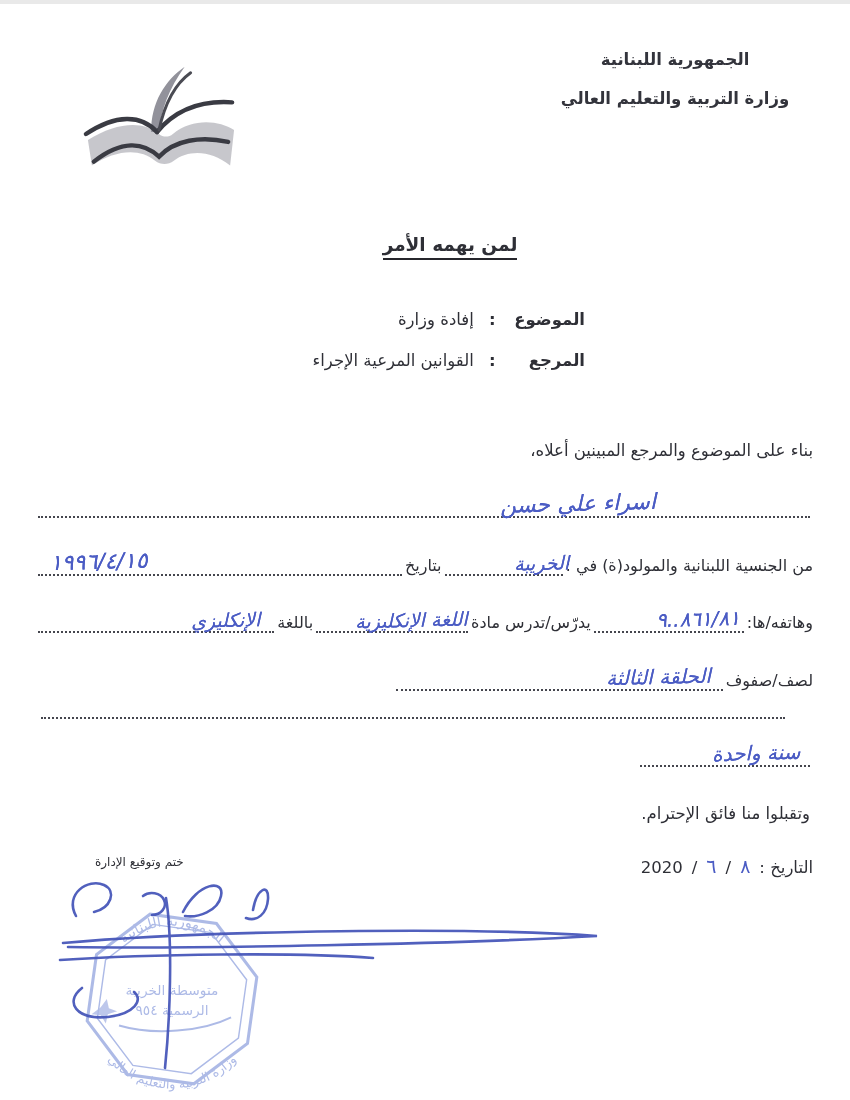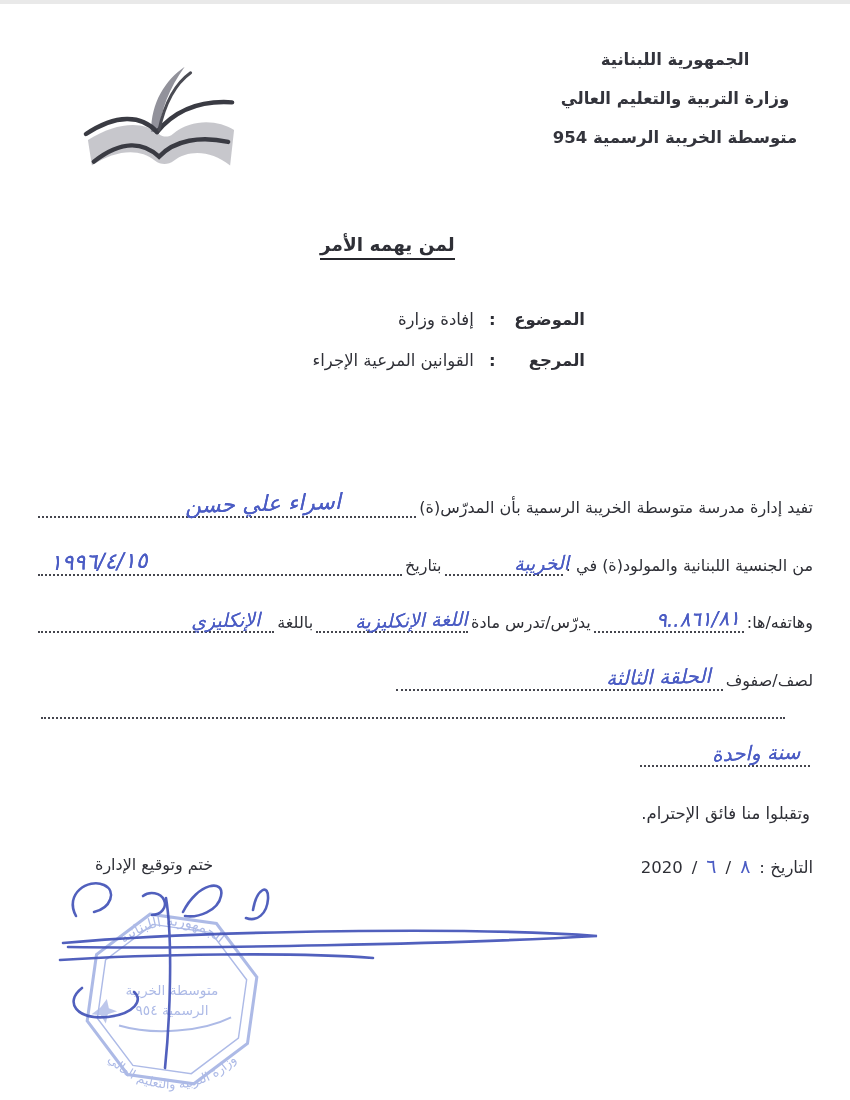--- a/index.html
+++ b/index.html
@@ -15,21 +15,21 @@
     direction:rtl;
   }
   
   .header-block{
     position:absolute;top:36px;right:40px;width:270px;
     text-align:center;font-weight:700;font-size:16.5px;line-height:39px;
     color:#33343c;
   }
   .logo{position:absolute;left:82px;top:58px;width:158px;height:140px;}
   
-  .title-wrap{position:absolute;top:230px;left:320px;width:260px;text-align:left;}
+  .title-wrap{position:absolute;top:230px;left:320px;width:260px;text-align:center;}
   .title{
     display:inline-block;font-weight:700;font-size:18.5px;
     border-bottom:2px solid #26262c;padding-bottom:3px;
   }
   
   .meta-row{position:absolute;right:265px;font-size:16.5px;white-space:nowrap;}
   .meta-label{display:inline-flex;width:96px;justify-content:space-between;font-weight:700;}
   .meta-value{margin-right:10px;}
   .r1{top:306px;} .r2{top:347px;}
   .intro{position:absolute;top:437px;right:37px;font-size:16.5px;}
@@ -52,33 +52,32 @@
   }
   .ltr{direction:ltr;unicode-bidi:bidi-override;letter-spacing:2px;}
   .date-hand{direction:ltr;unicode-bidi:embed;letter-spacing:3px;font-size:22px;}
   
   .closing{position:absolute;top:800px;right:40px;font-size:16.5px;}
   .date-row{
     position:absolute;top:851px;right:37px;display:flex;align-items:baseline;
     gap:9px;font-size:16.5px;direction:rtl;
   }
   .blue-digit{color:#4b5cc4;font-size:19px;font-weight:500;}
-  .stamp-label{position:absolute;top:851px;left:95px;font-size:16px;}
+  .stamp-label{position:absolute;top:851px;left:95px;font-size:12px;}
   .signature-svg{position:absolute;left:48px;top:866px;width:562px;height:212px;}
   .stamp-svg{position:absolute;left:60px;top:896px;width:224px;height:196px;opacity:.62;}
 </style>
 </head>
 <body>
 
 <div class="page">
 
   <div class="header-block">
     <div>الجمهورية اللبنانية</div>
     <div>وزارة التربية والتعليم العالي</div>
-    <div>متوسطة الخريبة الرسمية 954</div>
   </div>
 
   <svg class="logo" viewBox="0 0 160 140" aria-hidden="true">
     <path d="M6,78 C35,60 62,58 78,72 C82,75.5 88,75.5 92,72 C112,56 138,58 154,68 L150,104 C130,88 108,88 93,99 C87,103.5 80,103.5 74,99 C58,86 34,88 10,104 Z" fill="#bdbdc3" opacity="0.85"></path>
     <path d="M70,70 C70,40 84,18 104,4 C88,26 80,48 78,70 Z" fill="#92929b"></path>
     <path d="M4,72 C34,52 60,52 76,70" fill="none" stroke="#3a3b43" stroke-width="4.5" stroke-linecap="round"></path>
     <path d="M76,70 C96,46 122,38 152,40" fill="none" stroke="#3a3b43" stroke-width="4.5" stroke-linecap="round"></path>
     <path d="M12,100 C40,78 62,80 78,95 C94,78 120,74 148,80" fill="none" stroke="#3a3b43" stroke-width="4.5" stroke-linecap="round"></path>
     <path d="M78,68 C84,40 96,20 110,10" fill="none" stroke="#4a4b53" stroke-width="3" stroke-linecap="round"></path>
   </svg>
@@ -95,23 +94,23 @@
     <span class="meta-value">إفادة وزارة</span>
   </div>
   <div class="meta-row r2">
     <span class="meta-label">
       <b>المرجع</b>
       <b>:</b>
     </span>
     <span class="meta-value">القوانين المرعية الإجراء</span>
   </div>
 
+  <div class="intro">بناء على الموضوع والمرجع المبينين أعلاه،</div>
 
   <div class="fill-row" style="top:487px;">
-    <span class="printed">تفيد إدارة مدرسة متوسطة الخريبة الرسمية بأن المدرّس(ة)</span>
     <span class="dotline">
       <span class="hand" style="right:20%;font-size:22px;">اسراء علي حسن</span>
     </span>
   </div>
 
   <div class="fill-row" style="top:545px;">
     <span class="printed">من الجنسية اللبنانية والمولود(ة) في :</span>
     <span class="dotline fixed" style="width:118px;">
       <span class="hand" style="right:-6px;font-size:19px;">الخريبة</span>
     </span>

